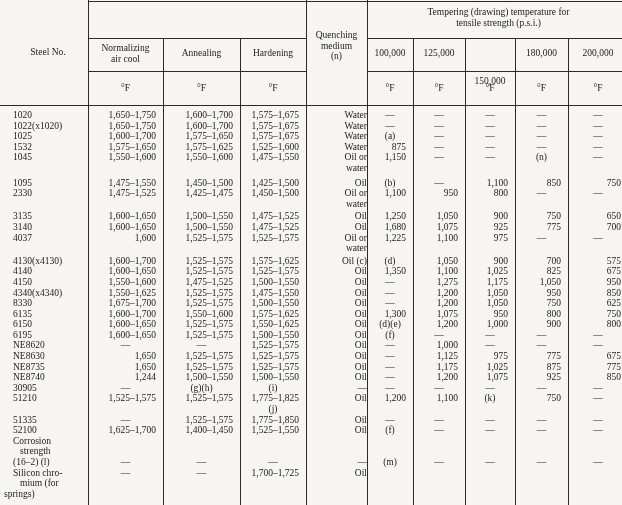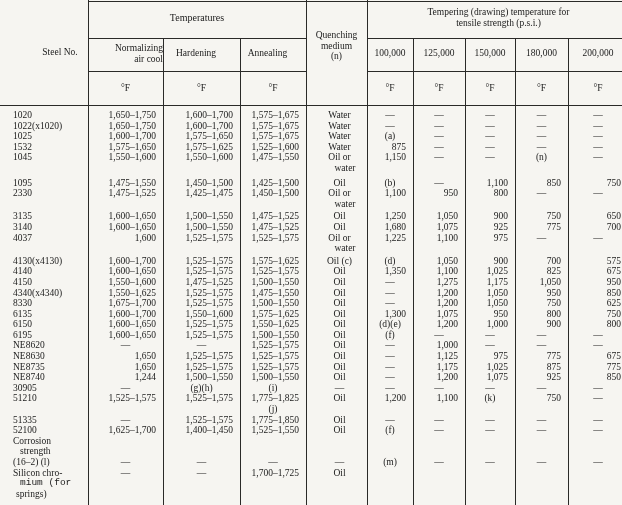--- a/index.html
+++ b/index.html
@@ -15,21 +15,21 @@
   .hdr{position:absolute;text-align:center;}
   .colrow{position:absolute;display:flex;}
   .colrow .hcell{text-align:center;}
   #table-body{position:absolute;left:0;top:107px;width:630px;padding-top:3px;}
   .row{display:flex;height:10.6px;}
   .cell{flex:none;height:10.6px;white-space:nowrap;overflow:visible;}
   .c0{width:88px;} .c1{width:75px;} .c2{width:77px;} .c3{width:66px;}
   .c4{width:61px;} .c5{width:46px;} .c6{width:52px;} .c7{width:50px;}
   .c8{width:53px;} .c9{width:60px;}
   .al{text-align:left;padding-left:13px;}
-  .aq{text-align:center;padding-left:6px;}
+  .aq{text-align:right;padding-left:6px;}
   .ar{text-align:right;padding-right:7px;}
   .ac{text-align:center;}
 </style>
 </head>
 <body>
 
 <div id="page">
 
   <div class="hline" style="top:1px;left:88px;right:0;"></div>
   <div class="hline" style="top:38px;left:88px;width:218px;"></div>
@@ -41,48 +41,47 @@
   <div class="vline" style="left:88px;top:0;bottom:0;"></div>
   <div class="vline" style="left:163px;top:38px;bottom:0;"></div>
   <div class="vline" style="left:240px;top:38px;bottom:0;"></div>
   <div class="vline" style="left:306px;top:0;bottom:0;"></div>
   <div class="vline" style="left:367px;top:0;bottom:0;"></div>
   <div class="vline" style="left:413px;top:38px;bottom:0;"></div>
   <div class="vline" style="left:465px;top:38px;bottom:0;"></div>
   <div class="vline" style="left:515px;top:38px;bottom:0;"></div>
   <div class="vline" style="left:568px;top:38px;bottom:0;"></div>
 
-  <div class="hdr" style="left:16px;width:88px;top:47px;">Steel No.</div>
-
-  <div class="hdr" style="left:88px;width:218px;top:13px;font-size:10px;">Temperatures</div>
+  <div class="hdr" style="left:4px;width:88px;top:47px;">Steel No.</div>
+
 
   <div class="hdr" style="left:367px;width:263px;top:7px;">
     <div>Tempering (drawing) temperature for</div>
     <div>tensile strength (p.s.i.)</div>
   </div>
 
   <div class="hdr" style="left:306px;width:61px;top:30px;">
     <div>Quenching</div>
     <div>medium</div>
     <div>(n)</div>
   </div>
 
   <div class="colrow" style="left:88px;top:43px;">
-    <div class="hcell" style="width:75px;text-align:right;">
+    <div class="hcell" style="width:75px;">
       <div>Normalizing</div>
       <div>air cool</div>
     </div>
+    <div class="hcell" style="width:77px;padding-top:5px;">Annealing</div>
     <div class="hcell" style="width:66px;padding-top:5px;">Hardening</div>
-    <div class="hcell" style="width:77px;padding-top:5px;">Annealing</div>
   </div>
 
   <div class="colrow" style="left:367px;top:48px;">
     <div class="hcell" style="width:46px;">100,000</div>
     <div class="hcell" style="width:52px;">125,000</div>
-    <div class="hcell" style="width:50px;">150,000</div>
+    <div class="hcell" style="width:50px;margin-top:28px;">150,000</div>
     <div class="hcell" style="width:53px;">180,000</div>
     <div class="hcell" style="width:60px;">200,000</div>
   </div>
 
   <div class="colrow" style="left:88px;top:83px;">
     <div class="hcell" style="width:75px;">°F</div>
     <div class="hcell" style="width:77px;">°F</div>
     <div class="hcell" style="width:66px;">°F</div>
     <div class="hcell" style="width:61px;"></div>
     <div class="hcell" style="width:46px;">°F</div>
@@ -495,33 +494,33 @@
         <div class="cell c2 ac">—</div>
         <div class="cell c3 ar">1,700–1,725</div>
         <div class="cell c4 aq">Oil</div>
         <div class="cell c5 ac"></div>
         <div class="cell c6 ac"></div>
         <div class="cell c7 ac"></div>
         <div class="cell c8 ac"></div>
         <div class="cell c9 ac"></div>
       </div>
       <div class="row">
-        <div class="cell c0 al" style="padding-left: 20px; font-family: Liberation Mono, monospace;">mium (for</div>
+        <div class="cell c0 al" style="padding-left: 20px;">mium (for</div>
         <div class="cell c1 ac"></div>
         <div class="cell c2 ac"></div>
         <div class="cell c3 ac"></div>
         <div class="cell c4 aq"></div>
         <div class="cell c5 ac"></div>
         <div class="cell c6 ac"></div>
         <div class="cell c7 ac"></div>
         <div class="cell c8 ac"></div>
         <div class="cell c9 ac"></div>
       </div>
       <div class="row">
-        <div class="cell c0 al" style="padding-left: 16px;">springs)</div>
+        <div class="cell c0 al" style="padding-left: 4px;">springs)</div>
         <div class="cell c1 ac"></div>
         <div class="cell c2 ac"></div>
         <div class="cell c3 ac"></div>
         <div class="cell c4 aq"></div>
         <div class="cell c5 ac"></div>
         <div class="cell c6 ac"></div>
         <div class="cell c7 ac"></div>
         <div class="cell c8 ac"></div>
         <div class="cell c9 ac"></div>
       </div>

